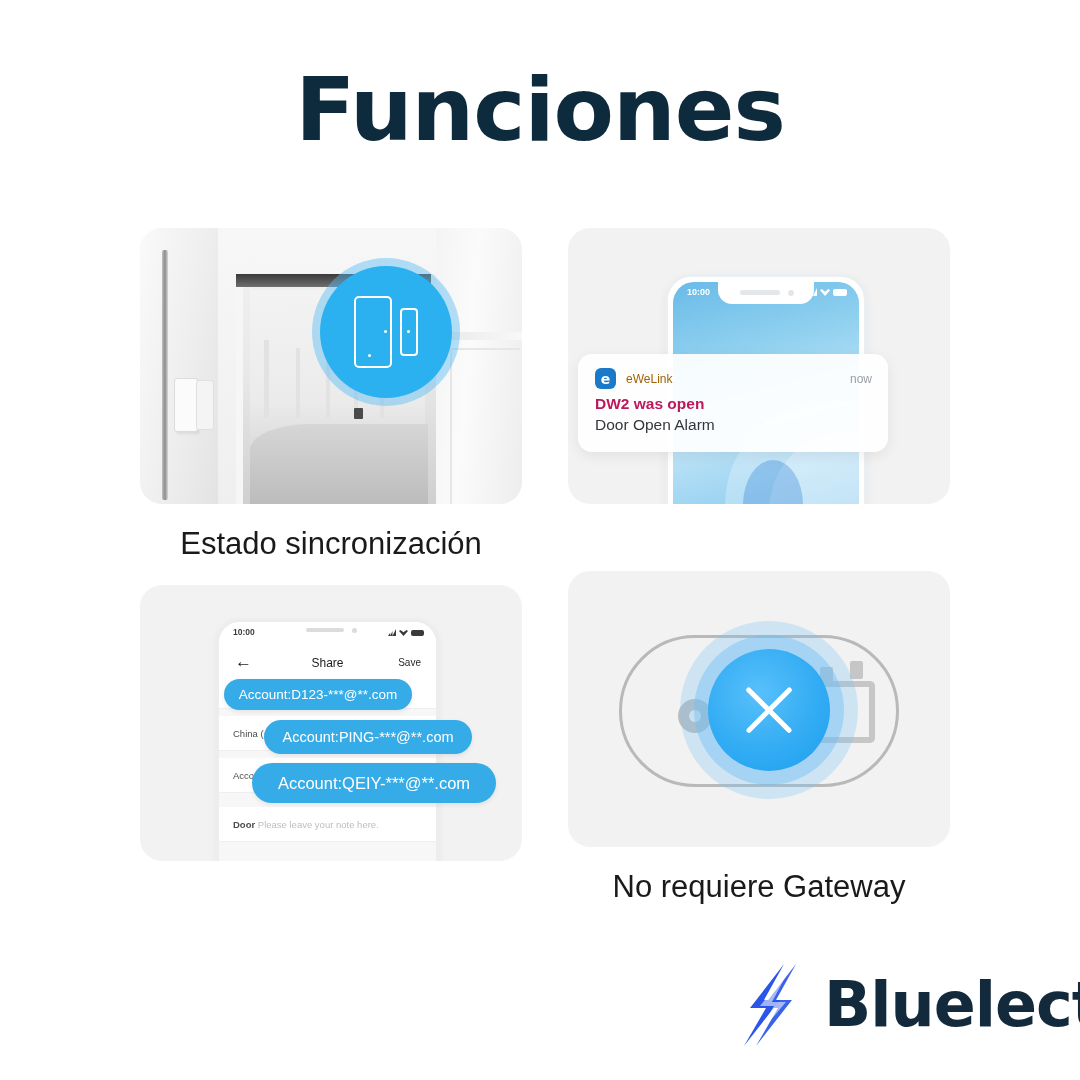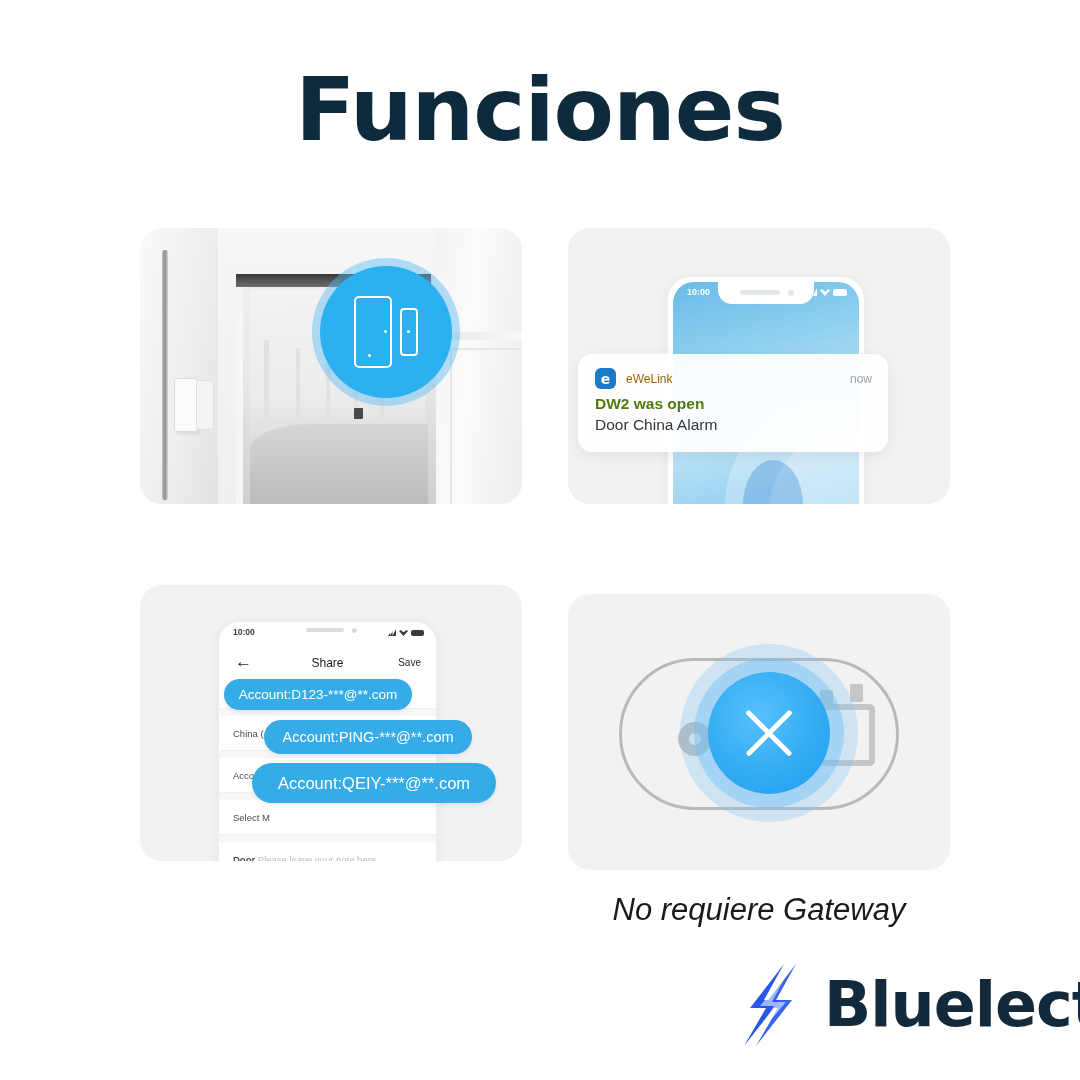--- a/index.html
+++ b/index.html
@@ -22,21 +22,21 @@
     color:#0e2b3d;
     font-family:"DejaVu Sans", sans-serif;
   }
 
   
   .grid{position:absolute;top:228px;left:140px;width:810px;}
   .cell{position:absolute;width:382px;}
   .cell.c0{left:0;top:0;}
   .cell.c1{left:428px;top:0;}
   .cell.c2{left:0;top:357px;}
-  .cell.c3{left:428px;top:366px;font-style:italic;}
+  .cell.c3{left:428px;top:343px;}
 
   .card{
     position:relative;
     width:382px;height:276px;
     background:#f2f2f2;
     border-radius:22px;
     overflow:hidden;
   }
   .caption{
     margin-top:22px;
@@ -113,21 +113,21 @@
 
   .notif{position:absolute;left:10px;top:126px;width:310px;height:98px;
     background:rgba(255,255,255,.92);border-radius:14px;
     box-shadow:0 4px 14px rgba(0,0,0,.07);}
   .notif-hd{position:absolute;left:17px;top:14px;display:flex;align-items:center;gap:10px;}
   .ew-icon{width:21px;height:21px;border-radius:6px;background:#1b79c9;
     display:flex;align-items:center;justify-content:center;
     color:#fff;font-size:14px;font-weight:700;font-family:"DejaVu Sans",sans-serif;line-height:1;}
   .ew-name{font-size:12px;color:#a16207;}
   .notif-when{position:absolute;right:16px;top:18px;font-size:12px;color:#9aa0a6;}
-  .notif-t{position:absolute;left:17px;top:41px;font-size:15.5px;font-weight:700;color:#4d7c0f;}
+  .notif-t{position:absolute;left:17px;top:41px;font-size:15.5px;font-weight:700;color:#be185d;}
   .notif-s{position:absolute;left:17px;top:62px;font-size:15.5px;color:#33373c;}
 
   
   .phone3{position:absolute;left:76px;top:34px;width:217px;height:242px;
     background:#ffffff;border:3px solid #ededed;border-radius:24px 24px 0 0;overflow:hidden;
     box-shadow:0 2px 8px rgba(0,0,0,.05);}
   .p3-status{position:absolute;left:0;top:0;width:100%;height:22px;background:#fff;}
   .p3-notch{position:absolute;left:50%;transform:translateX(-50%);top:0;width:92px;height:17px;
     background:#fff;border-radius:0 0 12px 12px;}
   .p3-sp{position:absolute;left:24px;top:6px;width:38px;height:4px;background:#dcdcdc;border-radius:3px;}
@@ -221,20 +221,21 @@
             <div class="sensor-glyph">
               <div class="sg-a"></div>
               <div class="sg-b"></div>
               <div class="sg-dot" style="left:30px;top:34px;"></div>
               <div class="sg-dot" style="left:53px;top:34px;"></div>
               <div class="sg-dot" style="left:14px;top:58px;"></div>
             </div>
           </div>
         </div>
       </div>
+      <div class="caption">Estado sincronización</div>
     </div>
 
     <div class="cell c1">
       <div class="card">
         <div class="phone2">
           <div class="screen2">
             <div class="wave" style="left:52px;top:118px;width:210px;height:210px;background:rgba(255,255,255,.28);"></div>
             <div class="wave" style="left:96px;top:150px;width:150px;height:160px;background:rgba(255,255,255,.30);"></div>
             <div class="wave" style="left:70px;top:178px;width:60px;height:90px;background:rgba(30,120,210,.30);border-radius:50% 50% 20% 40%;"></div>
             <div class="notch">
@@ -249,21 +250,21 @@
             </div>
           </div>
         </div>
         <div class="notif">
           <div class="notif-hd">
             <span class="ew-icon">e</span>
             <span class="ew-name">eWeLink</span>
           </div>
           <div class="notif-when">now</div>
           <div class="notif-t">DW2 was open</div>
-          <div class="notif-s">Door China Alarm</div>
+          <div class="notif-s">Door Open Alarm</div>
         </div>
       </div>
     </div>
 
     <div class="cell c2">
       <div class="card">
         <div class="phone3">
           <div class="p3-status">
             <div class="p3-notch">
                 <div class="p3-sp"></div>
@@ -289,23 +290,20 @@
             </div>
             <div class="p3-gap"></div>
             <div class="p3-row">
               <span class="p3-lbl">China (+86)</span>
             </div>
             <div class="p3-gap"></div>
             <div class="p3-row">
               <span class="p3-lbl">Account</span>
             </div>
             <div class="p3-gap"></div>
-            <div class="p3-row">
-              <span class="p3-lbl">Select M</span>
-            </div>
             <div class="p3-gap"></div>
             <div class="p3-row">
               <span class="p3-lbl">
                 <b>Door</b>
                 <span style="color:#bdbdbd;margin-top:8px;">Please leave your note here.</span>
               </span>
             </div>
           </div>
         </div>
 

